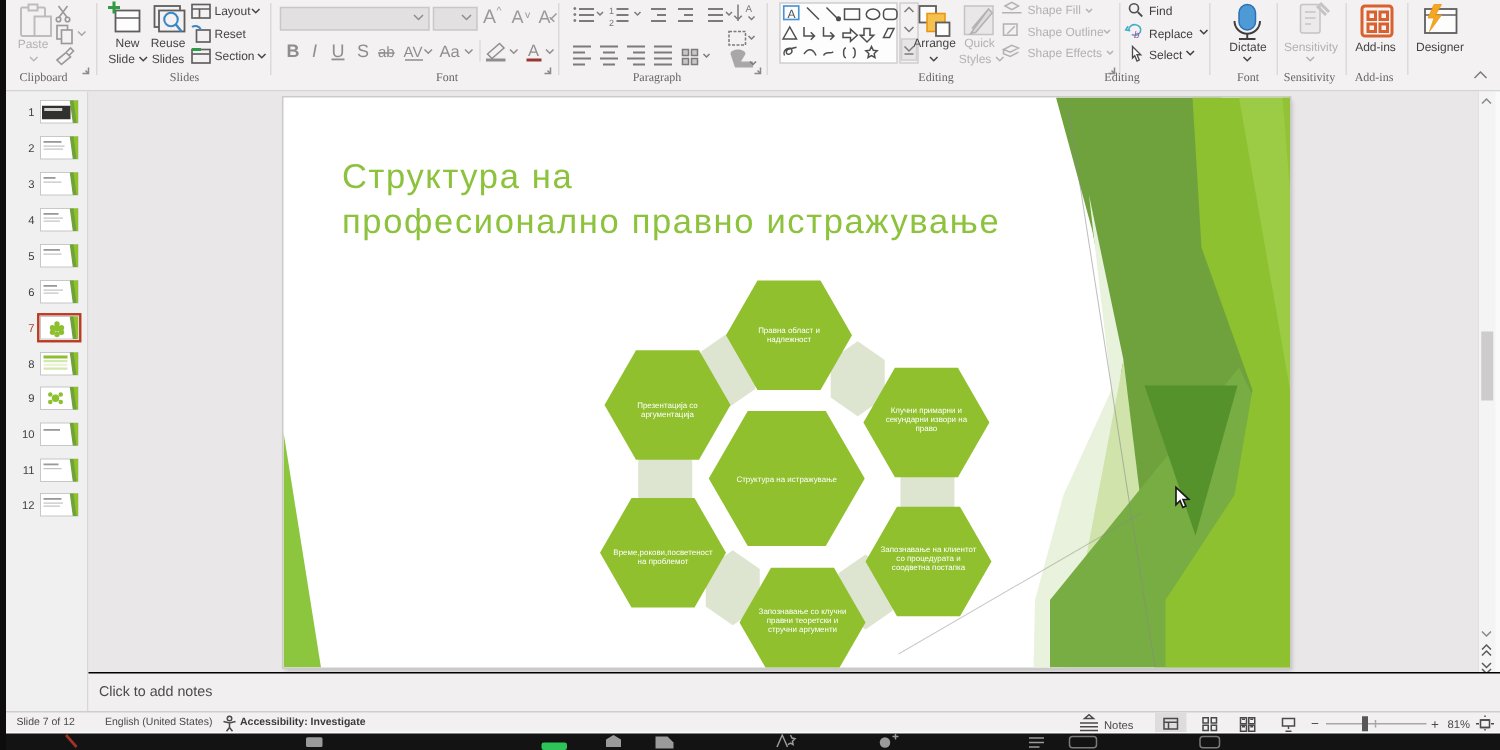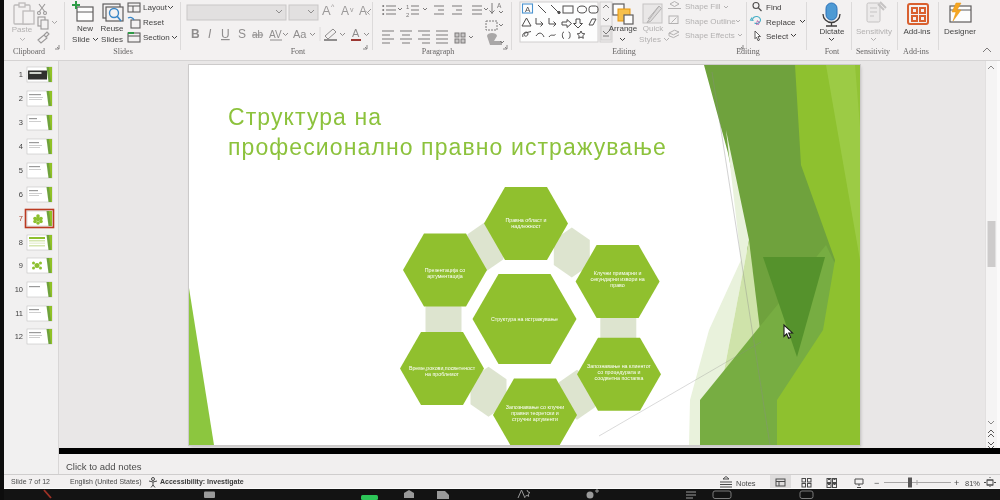--- a/index.html
+++ b/index.html
@@ -327,21 +327,21 @@
 <div class="abs" style="left:985px;top:61px;width:12px;height:387px;background:#f5f4f4;border-left:1px solid #e2e0e0;"></div>
 <svg class="abs" style="left:985px;top:61px;" width="12" height="387" viewBox="0 0 12 387">
   <path d="M3 8 l3 -3 3 3" stroke="#8a8888" fill="none"></path>
   <rect x="2.5" y="160" width="8" height="46" fill="#cdcbcb"></rect>
   <path d="M3 360 l3 3 3 -3" stroke="#8a8888" fill="none"></path>
   <path d="M3 372 l3 -3 3 3 M3 376 l3 -3 3 3" stroke="#5a5858" fill="none"></path>
   <path d="M3 381 l3 3 3 -3 M3 385 l3 3 3 -3" stroke="#5a5858" fill="none"></path>
 </svg>
 <div class="abs" style="left:997px;top:61px;width:3px;height:387px;background:#fbfafa;"></div>
 
-<div class="abs" style="left:59px;top:448px;width:941px;height:26px;background:#f1efef;border-top:6px solid #000000;">
+<div class="abs" style="left:59px;top:448px;width:941px;height:26px;background:#f1efef;border-top:1px solid #000000;">
   <div class="abs" style="left:7px;top:7px;font-size:9.5px;color:#4a4a4a;">Click to add notes</div>
 </div>
 
 <div class="abs" style="left:0px;top:474px;width:1000px;height:15px;background:#f2f0f0;border-top:1px solid #cfcdcd;">
   <div class="abs" style="left:11px;top:3px;font-size:7px;color:#4a4a4a;">Slide 7 of 12</div>
   <div class="abs" style="left:70px;top:3px;font-size:7px;color:#4a4a4a;">English (United States)</div>
   <svg class="abs" style="left:147px;top:1px;" width="12" height="12" viewBox="0 0 12 12">
     <circle cx="6" cy="3" r="1.5" fill="none" stroke="#4a4a4a"></circle>
     <path d="M2 5 l4 1 4 -1 M6 6 v3 M6 9 l-2 2.5 M6 9 l2 2.5" stroke="#4a4a4a" fill="none"></path>
   </svg>

